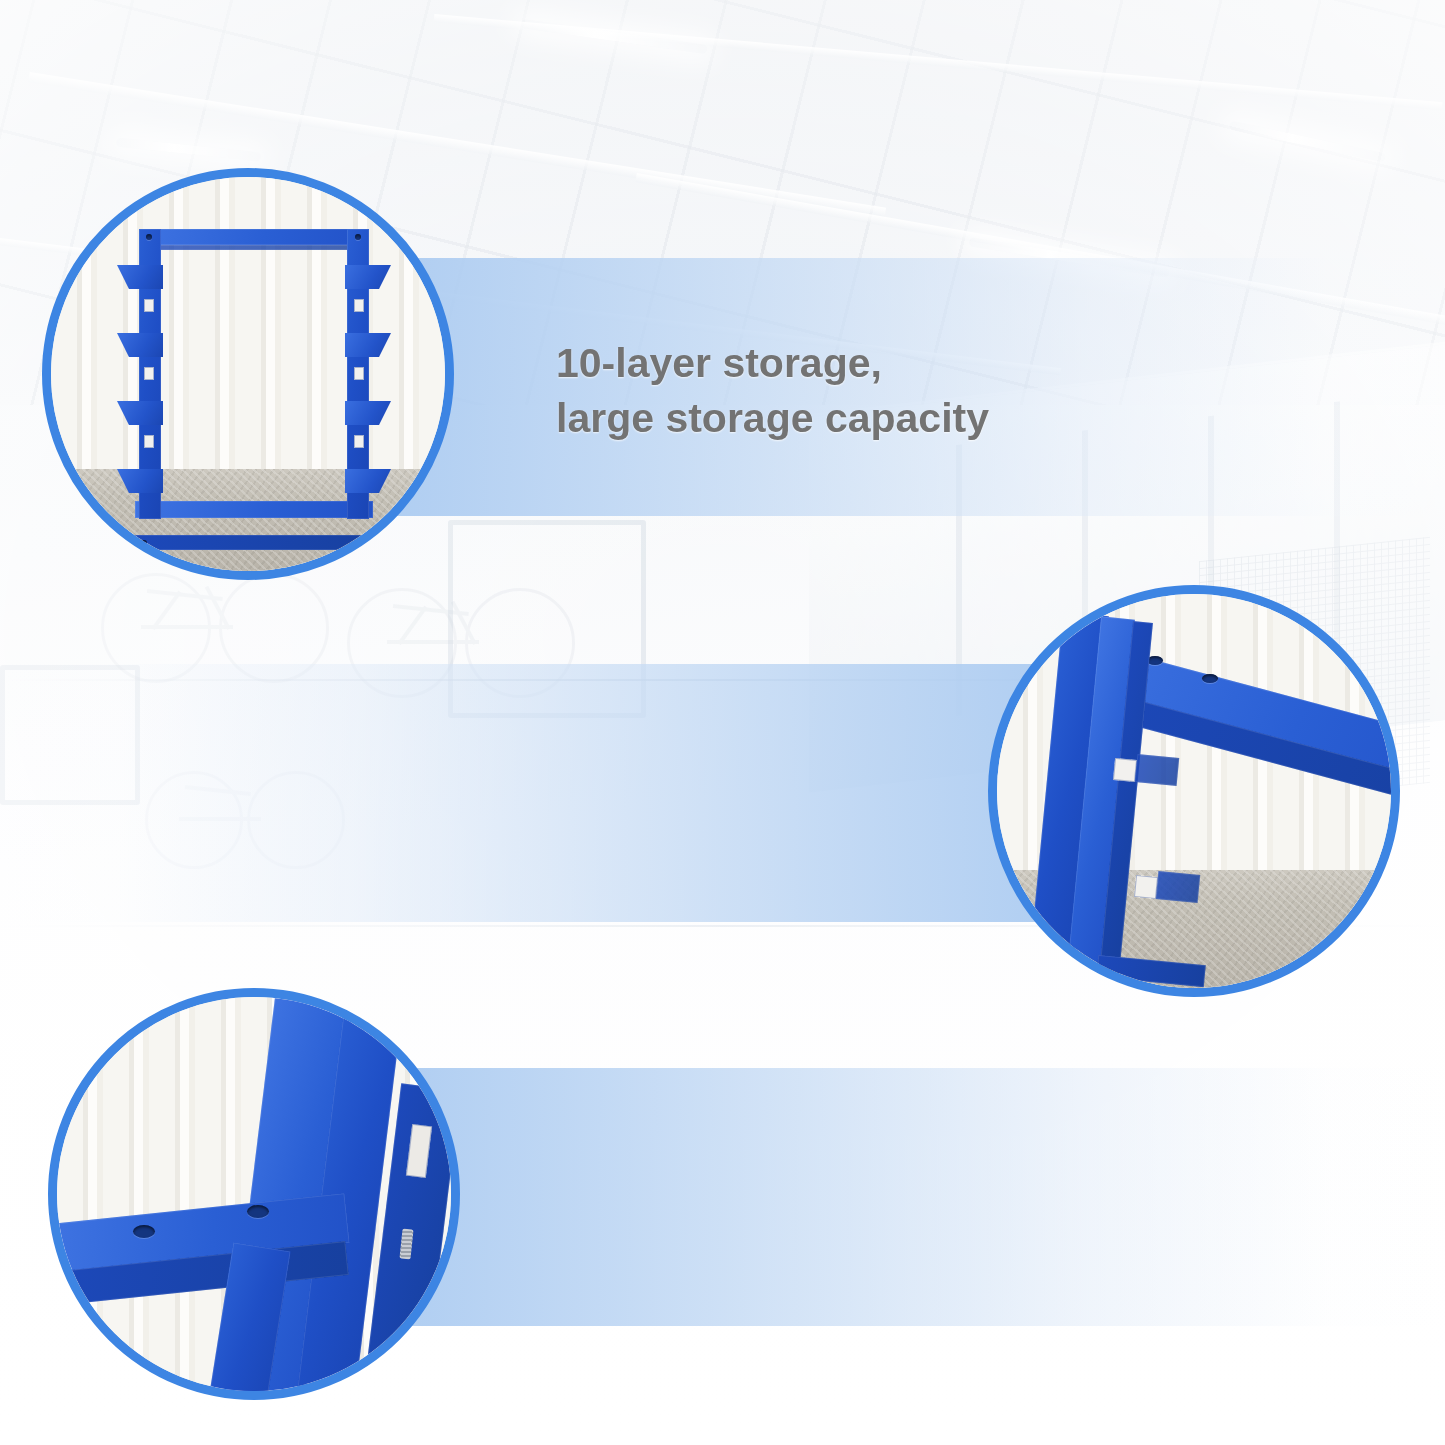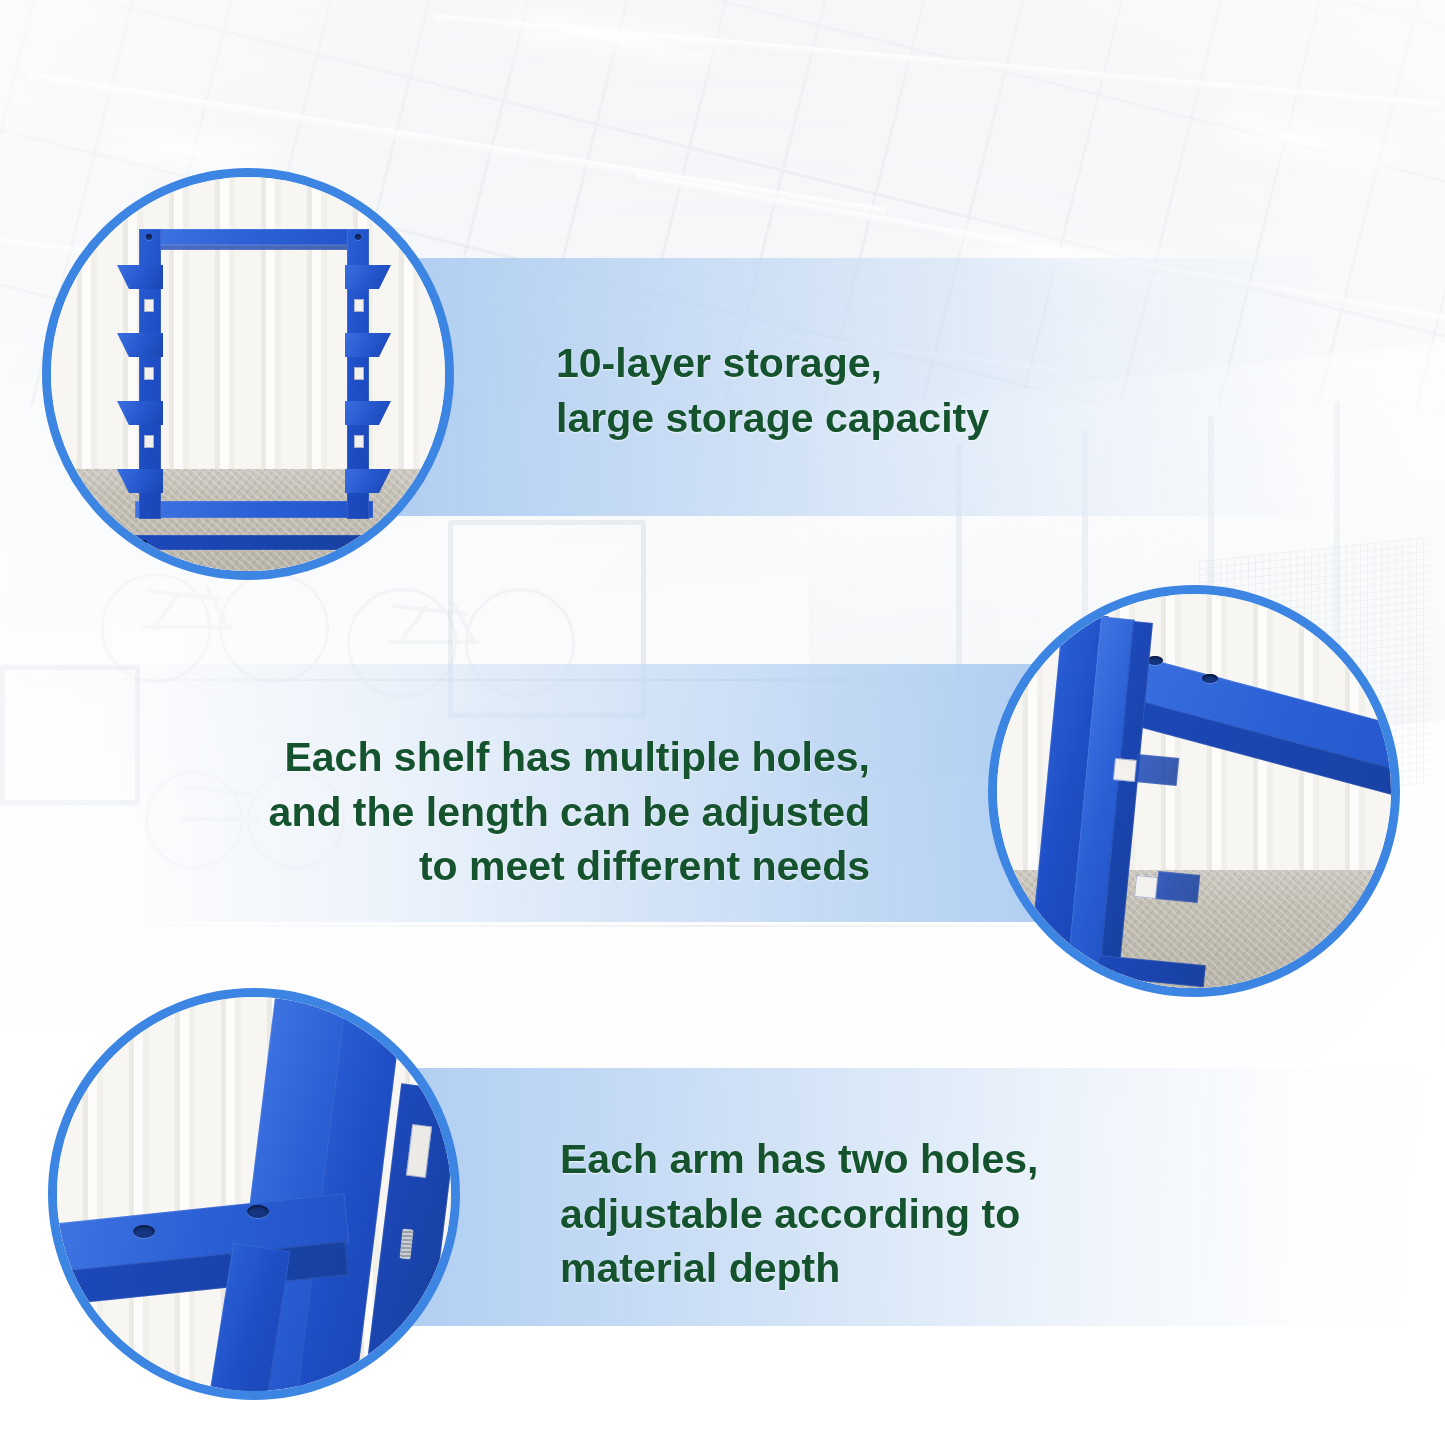--- a/index.html
+++ b/index.html
@@ -151,21 +151,21 @@
       rgba(171,203,241,.90) 14%,
       rgba(196,218,244,.78) 42%,
       rgba(223,234,248,.48) 70%,
       rgba(245,249,253,.12) 90%,
       rgba(255,255,255,0) 100%);
   }
 
   
   .caption {
     position: absolute;
-    color: #14532d;
+    color: #737373;
     font-size: 41px;
     font-weight: 700;
     line-height: 1.33;
     text-shadow: 0 1px 2px rgba(255,255,255,.75);
     white-space: pre-line;
   }
   .caption.right-align { text-align: right; }
 
   
   .circle {
@@ -357,23 +357,20 @@
 
       <div class="slot" style="left:117px; top:165px; width:22px; height:22px; transform:rotate(5.5deg);"></div>
       <div class="slot" style="left:138px; top:282px; width:22px; height:22px; transform:rotate(5.5deg);"></div>
       <div class="steel dark" style="left:139px; top:162px; width:42px; height:28px; transform:rotate(5.5deg); opacity:.85;"></div>
       <div class="steel dark" style="left:160px; top:279px; width:42px; height:28px; transform:rotate(5.5deg); opacity:.85;"></div>
 
       <div class="steel dark" style="left:100px; top:366px; width:108px; height:22px; transform:rotate(5.5deg);"></div>
     </div>
   </div>
 
-  <div class="caption right-align" style="left:180px; top:730px; width:690px;">Each shelf has multiple holes,
-and the length can be adjusted
-to meet different needs</div>
 
   <div class="banner ltr" style="left:270px; top:1068px; width:1175px;"></div>
 
   <div class="circle" style="left:48px; top:988px; width:412px; height:412px;">
     <div class="photo">
       <div class="wall"></div>
 
       <div class="steel lite" style="left:222px; top:-30px; width:78px; height:470px; transform:rotate(7deg); transform-origin:top center;"></div>
       <div class="steel" style="left:292px; top:-26px; width:58px; height:466px; transform:rotate(7deg); transform-origin:top center;"></div>
       <div class="steel dark" style="left:344px; top:90px; width:60px; height:300px; transform:rotate(7deg); transform-origin:top center;"></div>
@@ -383,17 +380,14 @@
       <div class="hole" style="left:76px; top:228px; width:22px; height:13px;"></div>
       <div class="hole" style="left:190px; top:208px; width:22px; height:13px;"></div>
 
       <div class="steel" style="left:176px; top:250px; width:58px; height:200px; transform:rotate(9deg); transform-origin:top center;"></div>
 
       <div class="bolt" style="left:344px; top:232px; width:11px; height:30px; transform:rotate(6deg);"></div>
       <div class="slot" style="left:352px; top:128px; width:20px; height:52px; transform:rotate(7deg); background:#eceae6;"></div>
     </div>
   </div>
 
-  <div class="caption" style="left:560px; top:1132px; width:640px;">Each arm has two holes,
-adjustable according to
-material depth</div>
 
 </div>
 
 </body></html>

